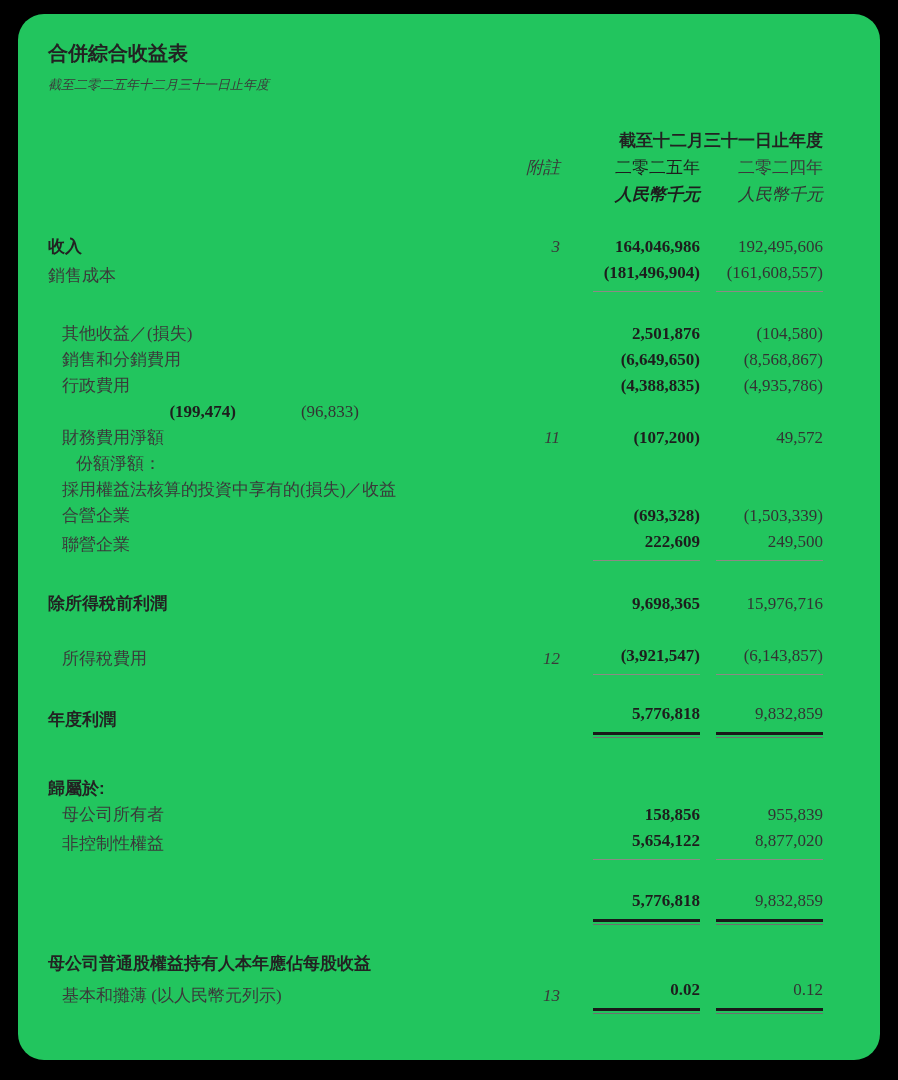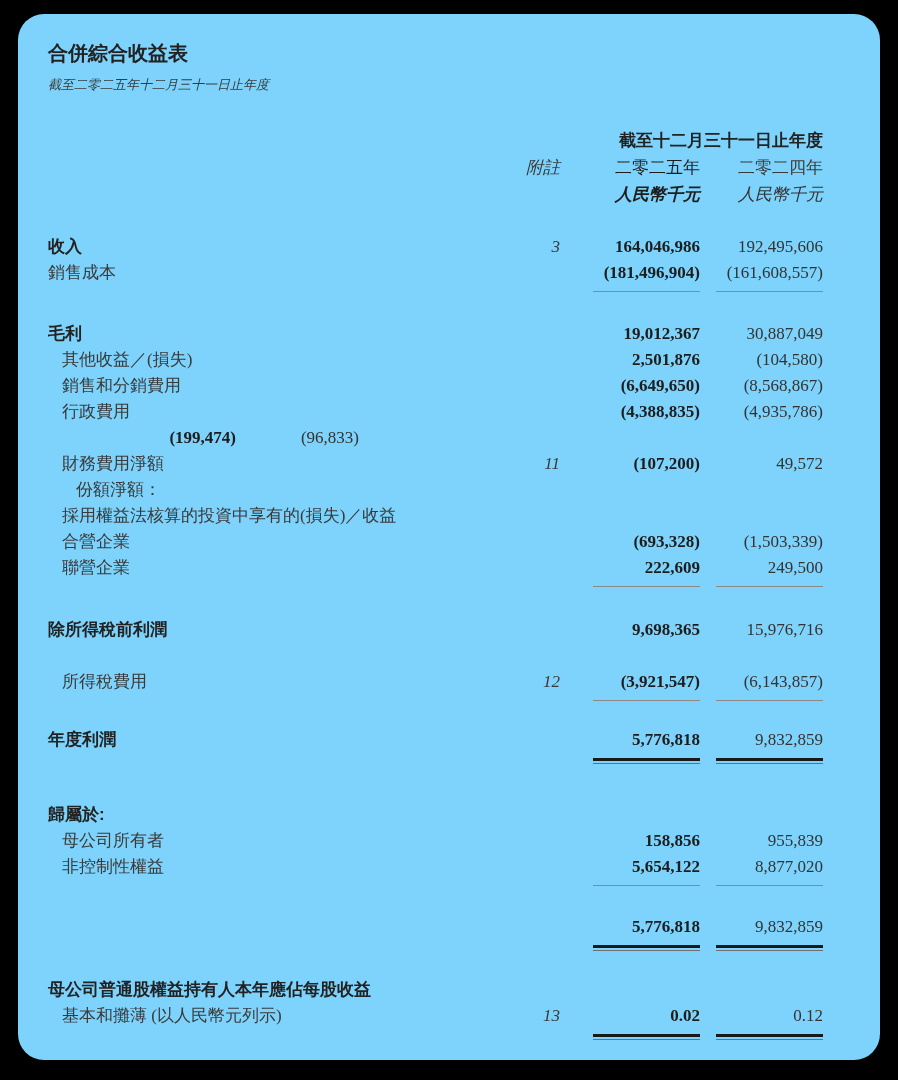--- a/index.html
+++ b/index.html
@@ -1,24 +1,24 @@
 <!DOCTYPE html>
 <html><head>
 <meta charset="utf-8">
 <style>
   html,body{margin:0;padding:0;background:#000;}
   body{width:898px;height:1080px;position:relative;overflow:hidden;
        font-family:"Liberation Serif","DejaVu Serif",serif;color:#2b2b2b;}
   .page{position:absolute;left:18px;top:14px;width:862px;height:1046px;
-        background:#7dd3fc;border-radius:26px;box-sizing:border-box;
+        background:#22c55e;border-radius:26px;box-sizing:border-box;
         padding:26px 57px 0 30px;}
   .title{font-family:"Liberation Sans","DejaVu Sans",sans-serif;
          font-weight:700;font-size:20px;line-height:26px;margin:0 0 7px 0;color:#222;}
   .subtitle{font-style:italic;font-size:13px;line-height:24px;color:#3a3a3a;margin:0 0 30px 0;}
-  .row,.hdr-row{display:flex;align-items:flex-start;line-height:26px;font-size:17px;}
+  .row,.hdr-row{display:flex;align-items:center;line-height:26px;font-size:17px;}
   .hdr-row{line-height:27px;}
   .lbl{flex:1;color:#3a3a3a;}
   .lbl.b{font-family:"Liberation Sans","DejaVu Sans",sans-serif;font-weight:700;color:#222;}
   .ind1{padding-left:14px;}
   .ind2{padding-left:28px;}
   .note{width:48px;text-align:right;font-style:italic;color:#3a3a3a;}
   .v25{width:107px;margin-left:33px;text-align:right;font-weight:700;color:#1d1d1d;}
   .v24{width:107px;margin-left:16px;text-align:right;color:#333;}
   .span2{width:263px;margin-left:33px;text-align:right;
          font-family:"Liberation Sans","DejaVu Sans",sans-serif;font-weight:700;color:#222;}
@@ -68,26 +68,20 @@
           <div class="v25 val">164,046,986</div>
           <div class="v24 val">192,495,606</div>
         </div>
         <div class="row u-single">
           <div class="lbl">銷售成本</div>
           <div class="note"></div>
           <div class="v25 val">(181,496,904)</div>
           <div class="v24 val">(161,608,557)</div>
         </div>
         <div style="height: 29px;"></div>
-        <div class="row">
-          <div class="lbl b">毛利</div>
-          <div class="note"></div>
-          <div class="v25 val">19,012,367</div>
-          <div class="v24 val">30,887,049</div>
-        </div>
         <div class="row">
           <div class="lbl ind1">其他收益／(損失)</div>
           <div class="note"></div>
           <div class="v25 val">2,501,876</div>
           <div class="v24 val">(104,580)</div>
         </div>
         <div class="row">
           <div class="lbl ind1">銷售和分銷費用</div>
           <div class="note"></div>
           <div class="v25 val">(6,649,650)</div>

